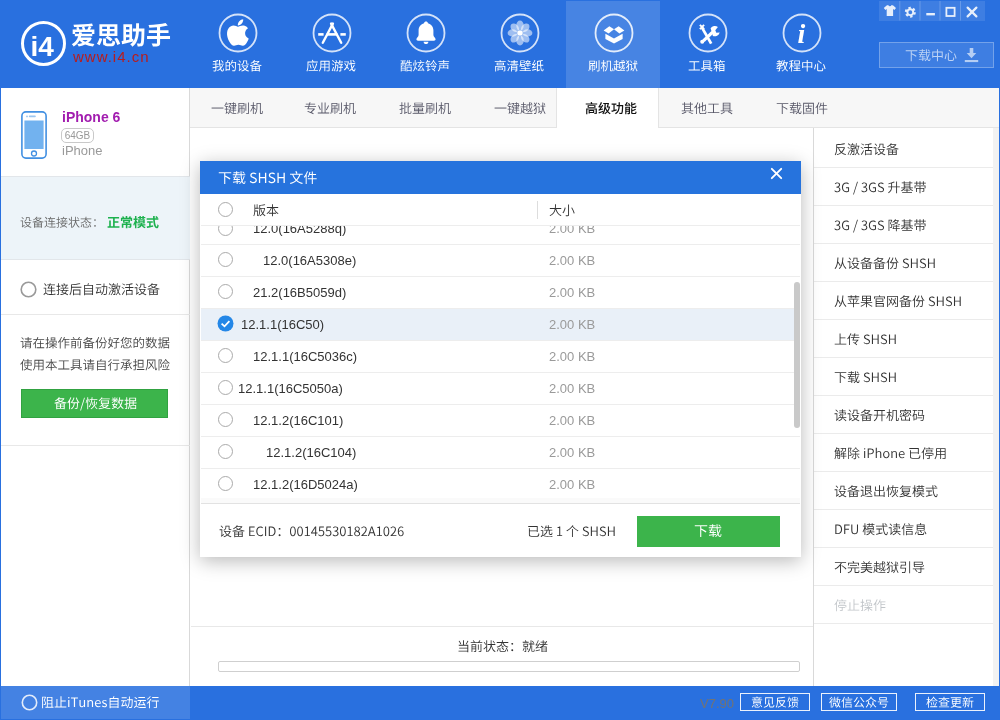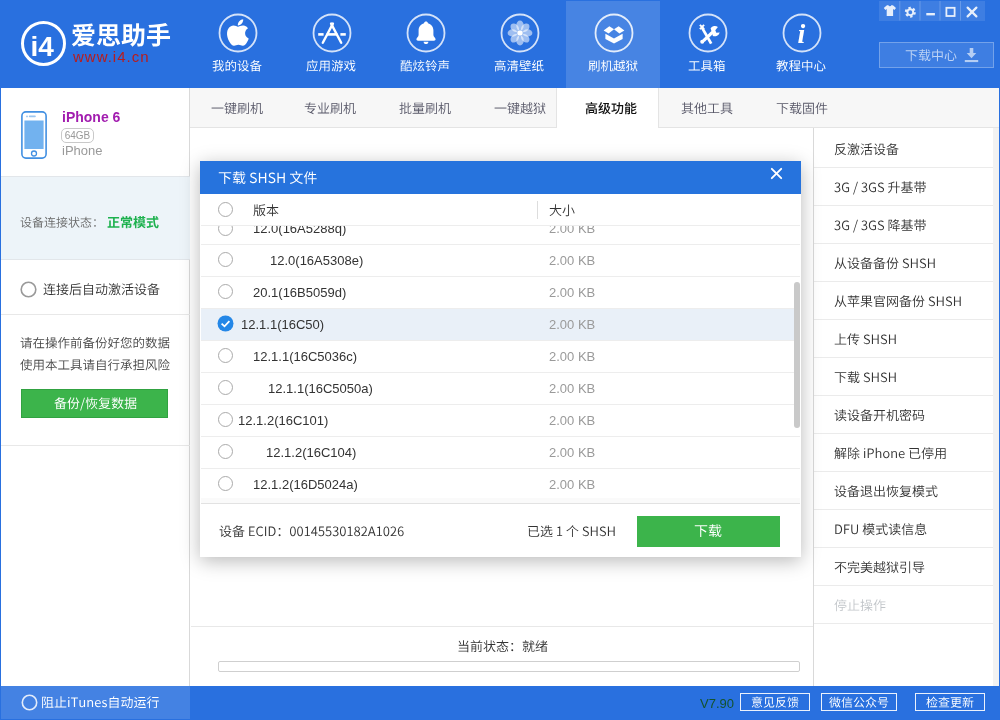--- a/index.html
+++ b/index.html
@@ -405,46 +405,46 @@
   <div class="radio" style="left:18px;top:154px"></div>
   <div class="radio" style="left:18px;top:186px"></div>
   <div class="radio" style="left:18px;top:218px"></div>
   <div class="radio" style="left:18px;top:250px"></div>
   <svg class="abs" style="left:17px;top:89px" width="17" height="17" viewBox="0 0 17 17">
     <circle cx="8.5" cy="8.5" r="8" fill="#2487e7"></circle>
     <path d="M4.6 8.6 L7.5 11.3 L12.4 6.2" stroke="#fff" stroke-width="1.8" fill="none"></path>
   </svg>
   <div class="et" style="left:53px;top:-4px">12.0(16A5288q)</div>
   <div class="eg" style="left:349px;top:-4px">2.00 KB</div>
-  <div class="et" style="left:70px;top:28px">12.0(16A5308e)</div>
+  <div class="et" style="left:63px;top:28px">12.0(16A5308e)</div>
   <div class="eg" style="left:349px;top:28px">2.00 KB</div>
-  <div class="et" style="left:53px;top:60px">20.1(16B5059d)</div>
+  <div class="et" style="left:53px;top:60px">21.2(16B5059d)</div>
   <div class="eg" style="left:349px;top:60px">2.00 KB</div>
   <div class="et" style="left:41px;top:92px">12.1.1(16C50)</div>
   <div class="eg" style="left:349px;top:92px">2.00 KB</div>
   <div class="et" style="left:53px;top:124px">12.1.1(16C5036c)</div>
   <div class="eg" style="left:349px;top:124px">2.00 KB</div>
-  <div class="et" style="left:68px;top:156px">12.1.1(16C5050a)</div>
+  <div class="et" style="left:38px;top:156px">12.1.1(16C5050a)</div>
   <div class="eg" style="left:349px;top:156px">2.00 KB</div>
-  <div class="et" style="left:38px;top:188px">12.1.2(16C101)</div>
+  <div class="et" style="left:53px;top:188px">12.1.2(16C101)</div>
   <div class="eg" style="left:349px;top:188px">2.00 KB</div>
   <div class="et" style="left:66px;top:220px">12.1.2(16C104)</div>
   <div class="eg" style="left:349px;top:220px">2.00 KB</div>
   <div class="et" style="left:53px;top:252px">12.1.2(16D5024a)</div>
   <div class="eg" style="left:349px;top:252px">2.00 KB</div>
 </div>
 <div id="mthumb"></div>
 <div id="mdlbtn"></div>
 
 <div id="bottombar"></div>
 <div class="abs" style="left:0;top:686px;width:190px;height:34px;background:rgba(255,255,255,.13)"></div>
 <svg class="abs" style="left:21px;top:694px" width="17" height="17" viewBox="0 0 17 17">
 <circle cx="8.5" cy="8.5" r="7.2" fill="none" stroke="rgba(255,255,255,.85)" stroke-width="1.6"></circle>
 </svg>
-<div class="abs" style="left:700px;top:696px;font-size:13px;color:#14532d">V7.90</div>
+<div class="abs" style="left:700px;top:696px;font-size:13px;color:#737373">V7.90</div>
 <div class="bbtn" style="left:740px;width:70px"></div>
 <div class="bbtn" style="left:821px;width:76px"></div>
 <div class="bbtn" style="left:915px;width:70px"></div>
 <div id="winborder"></div>
 <svg class="tx" style="left:71.0px;top:17.5px" width="101" height="35">
     <g fill="#fff" transform="translate(0,26.38) scale(0.025000,-0.025000)">
       <use href="#gb7231" x="0"></use>
       <use href="#gb601d" x="1000"></use>
       <use href="#gb52a9" x="2000"></use>
       <use href="#gb624b" x="3000"></use>

